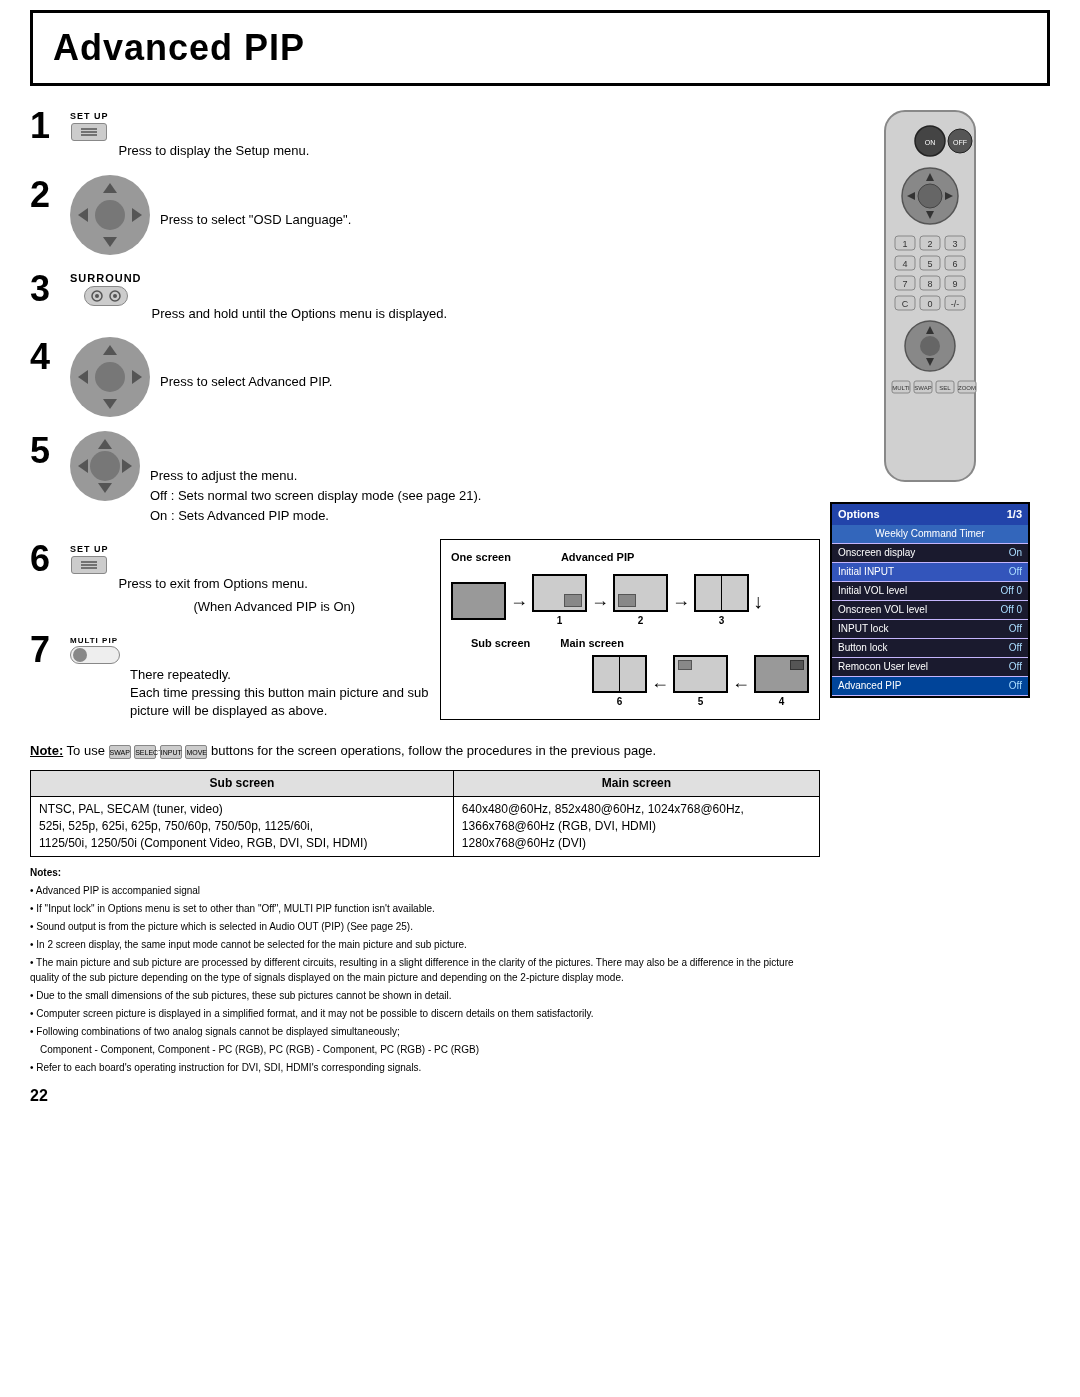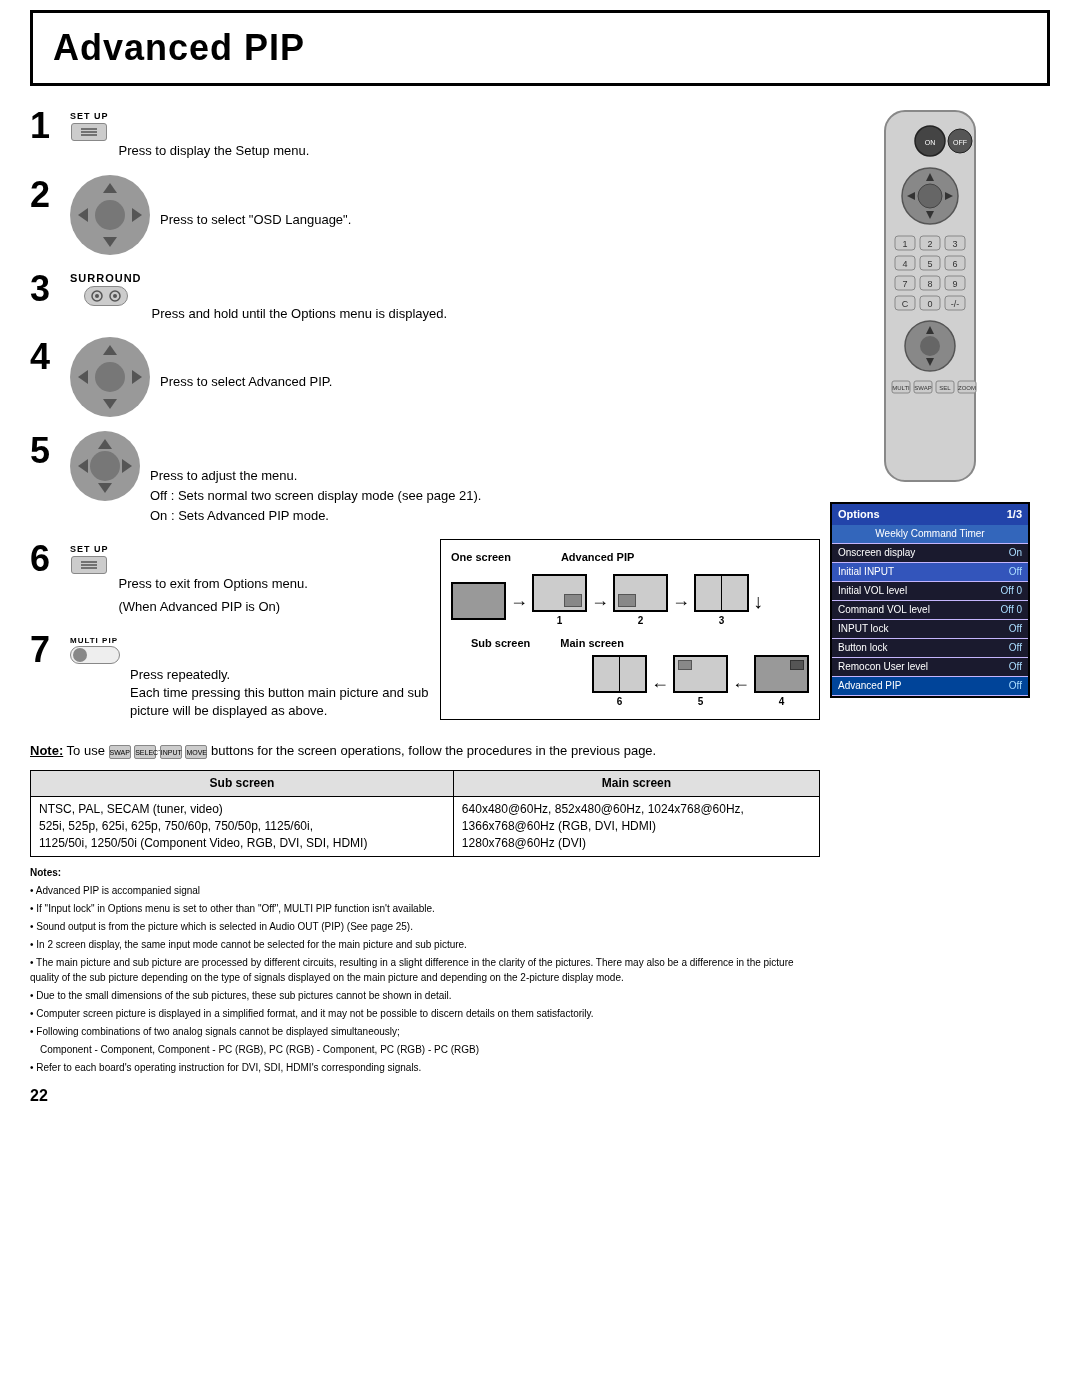--- a/index.html
+++ b/index.html
@@ -458,38 +458,38 @@
                     <svg width="20" height="10">
                       <line x1="2" y1="2" x2="18" y2="2" stroke="#555" stroke-width="1.5"></line>
                       <line x1="2" y1="5" x2="18" y2="5" stroke="#555" stroke-width="1.5"></line>
                       <line x1="2" y1="8" x2="18" y2="8" stroke="#555" stroke-width="1.5"></line>
                     </svg>
                   </div>
                 </div>
               </div>
               <div class="step-text">
                 <p>Press to exit from Options menu.</p>
-                <p style="margin-top:4px;">(When Advanced PIP is On)</p>
+                <p style="margin-top:4px;text-align:center;">(When Advanced PIP is On)</p>
               </div>
             </div>
           </div>
 
           <div class="step-row">
             <div class="step-number">7</div>
             <div class="step-content">
               <div class="step-icon">
                 <div class="multi-pip-btn">
                   <span class="multi-pip-label">MULTI PIP</span>
                   <div class="multi-pip-slider">
                     <div class="multi-pip-knob"></div>
                   </div>
                 </div>
               </div>
               <div class="step-text">
-                <p>Press repeatedly.</p>
+                <p>There repeatedly.</p>
                 <p>Each time pressing this button main picture and sub picture will be displayed as above.</p>
               </div>
             </div>
           </div>
         </div>
 
         <div class="pip-diagram">
           <div style="display:flex; gap:50px; font-size:11px; font-weight:bold; margin-bottom:8px;">
             <span>One screen</span>
             <span>Advanced PIP</span>
@@ -681,21 +681,21 @@
         </div>
         <div class="osd-row" style="background:#3355bb;">
           <span class="label">Initial INPUT</span>
           <span class="value">Off</span>
         </div>
         <div class="osd-row">
           <span class="label">Initial VOL level</span>
           <span class="value">Off  0</span>
         </div>
         <div class="osd-row">
-          <span class="label">Command VOL level</span>
+          <span class="label">Onscreen VOL level</span>
           <span class="value">Off  0</span>
         </div>
         <div class="osd-row">
           <span class="label">INPUT lock</span>
           <span class="value">Off</span>
         </div>
         <div class="osd-row">
           <span class="label">Button lock</span>
           <span class="value">Off</span>
         </div>

